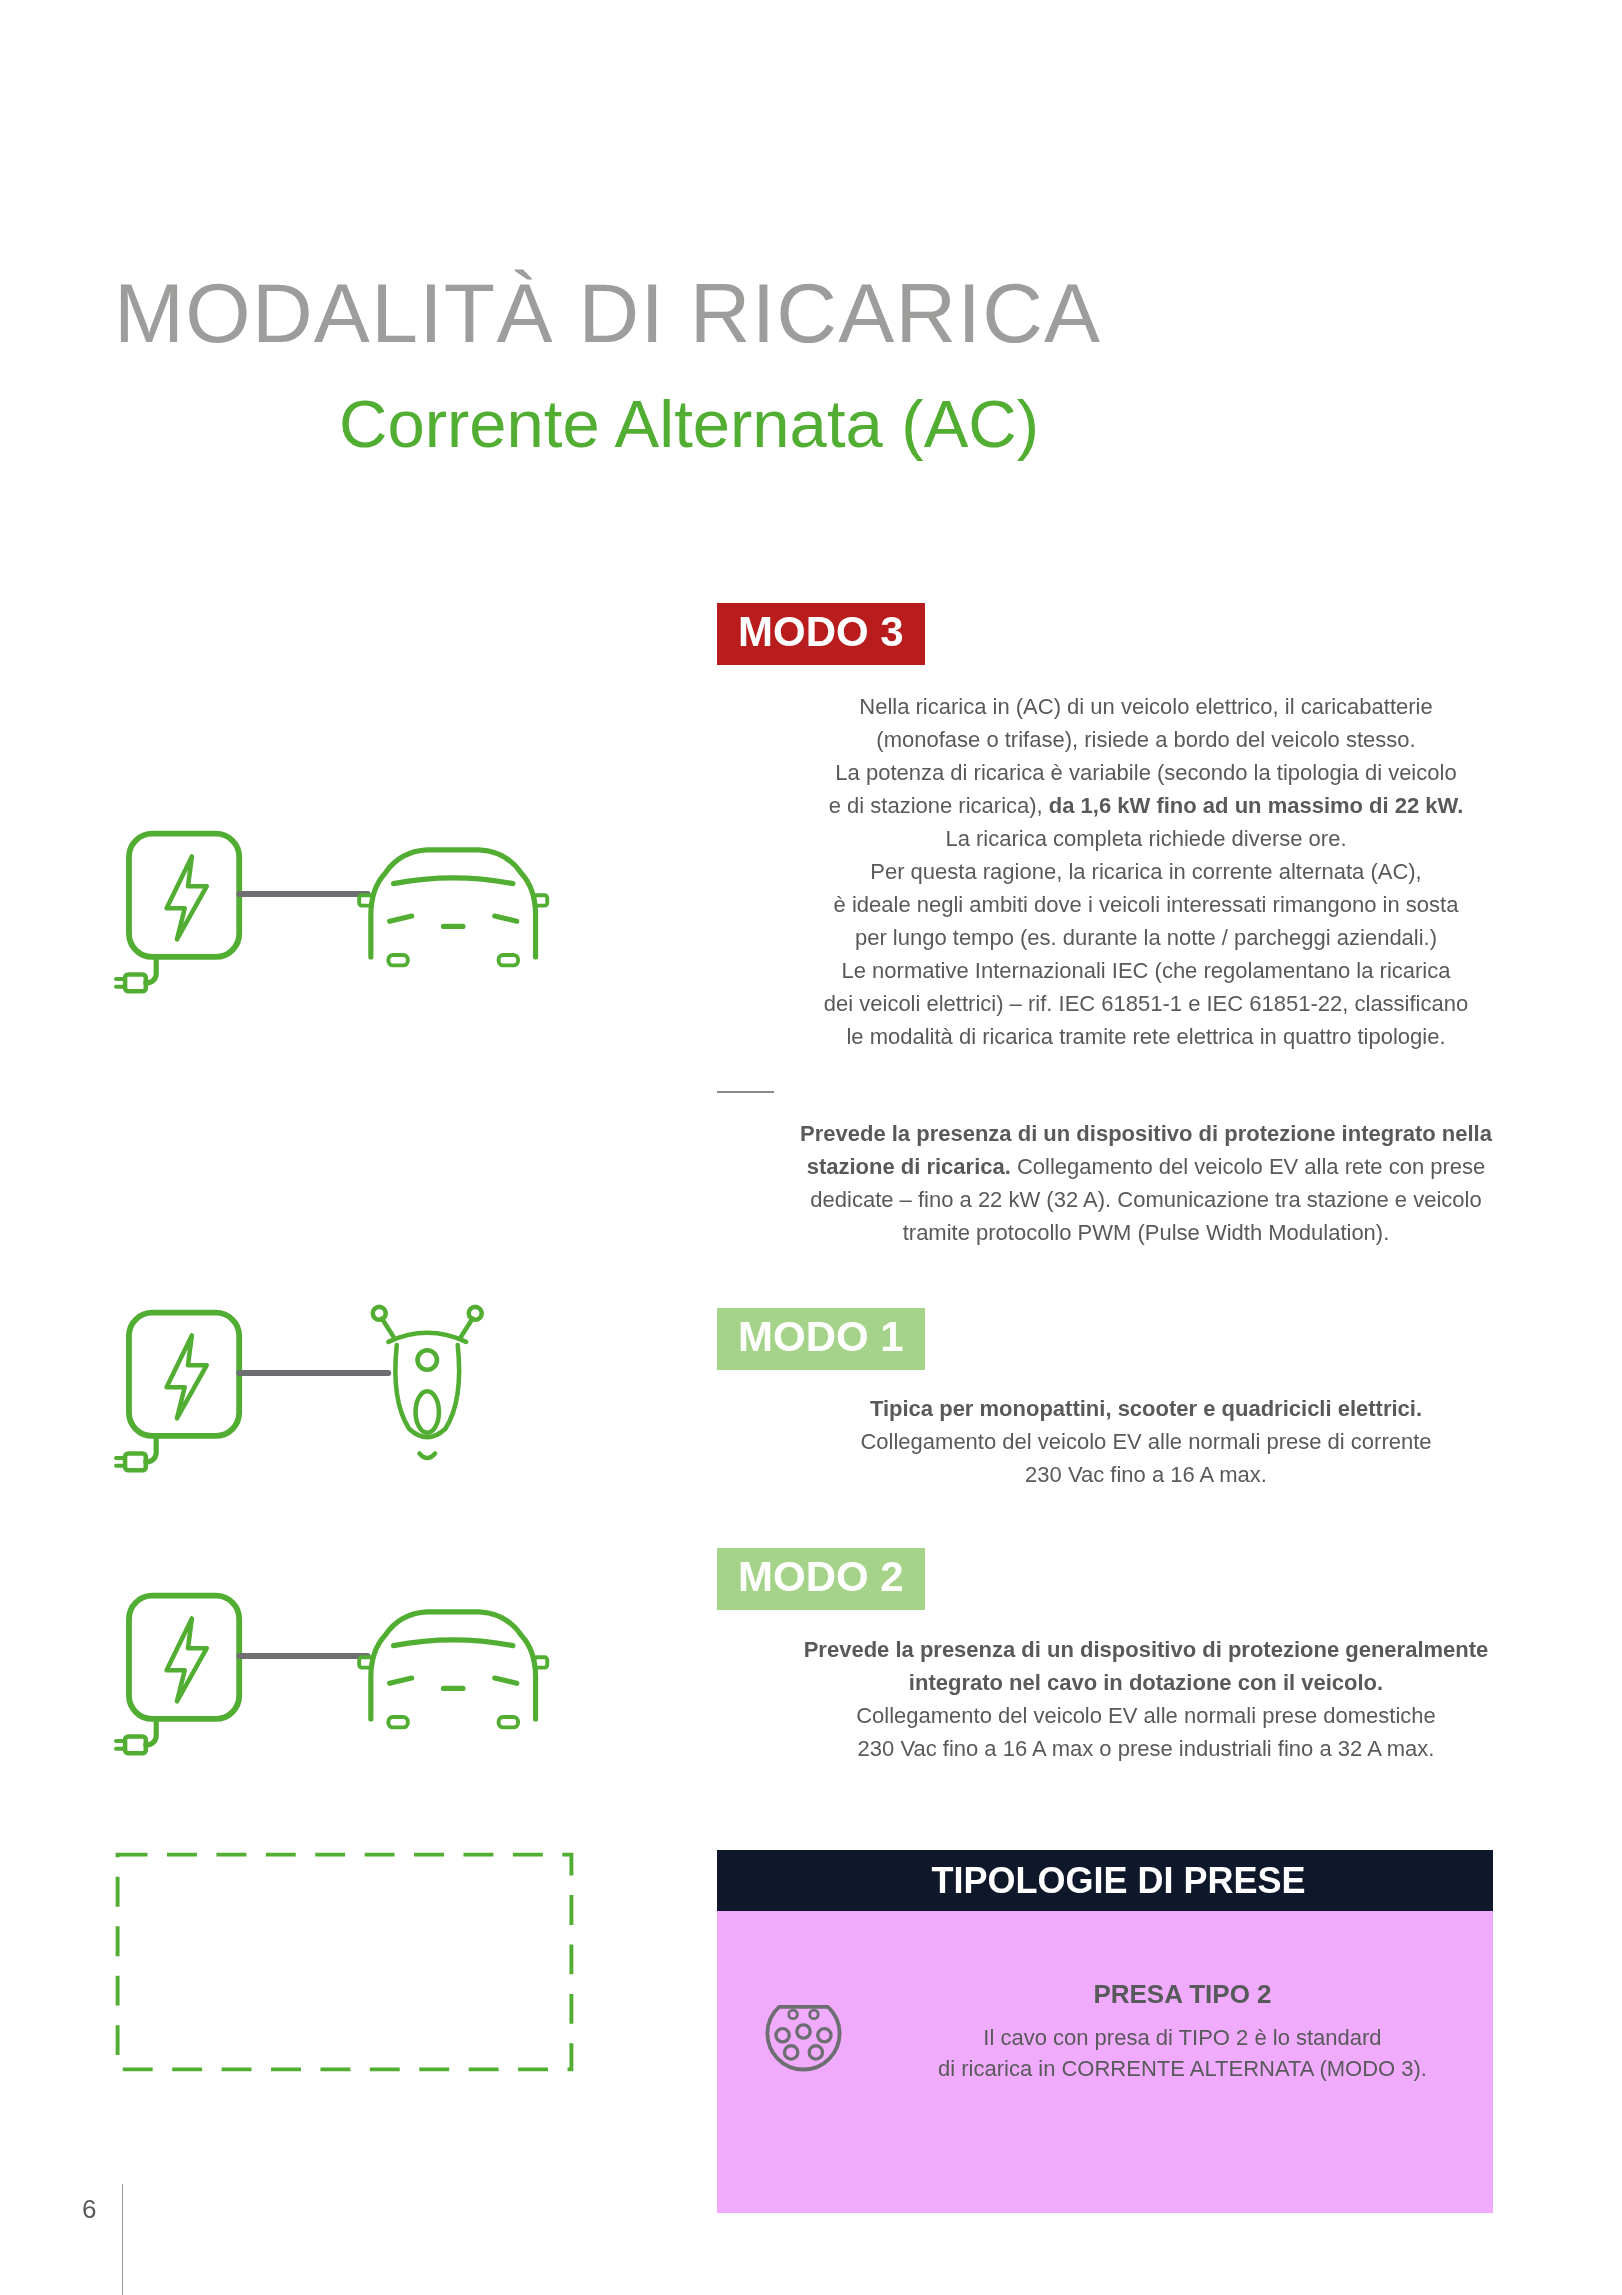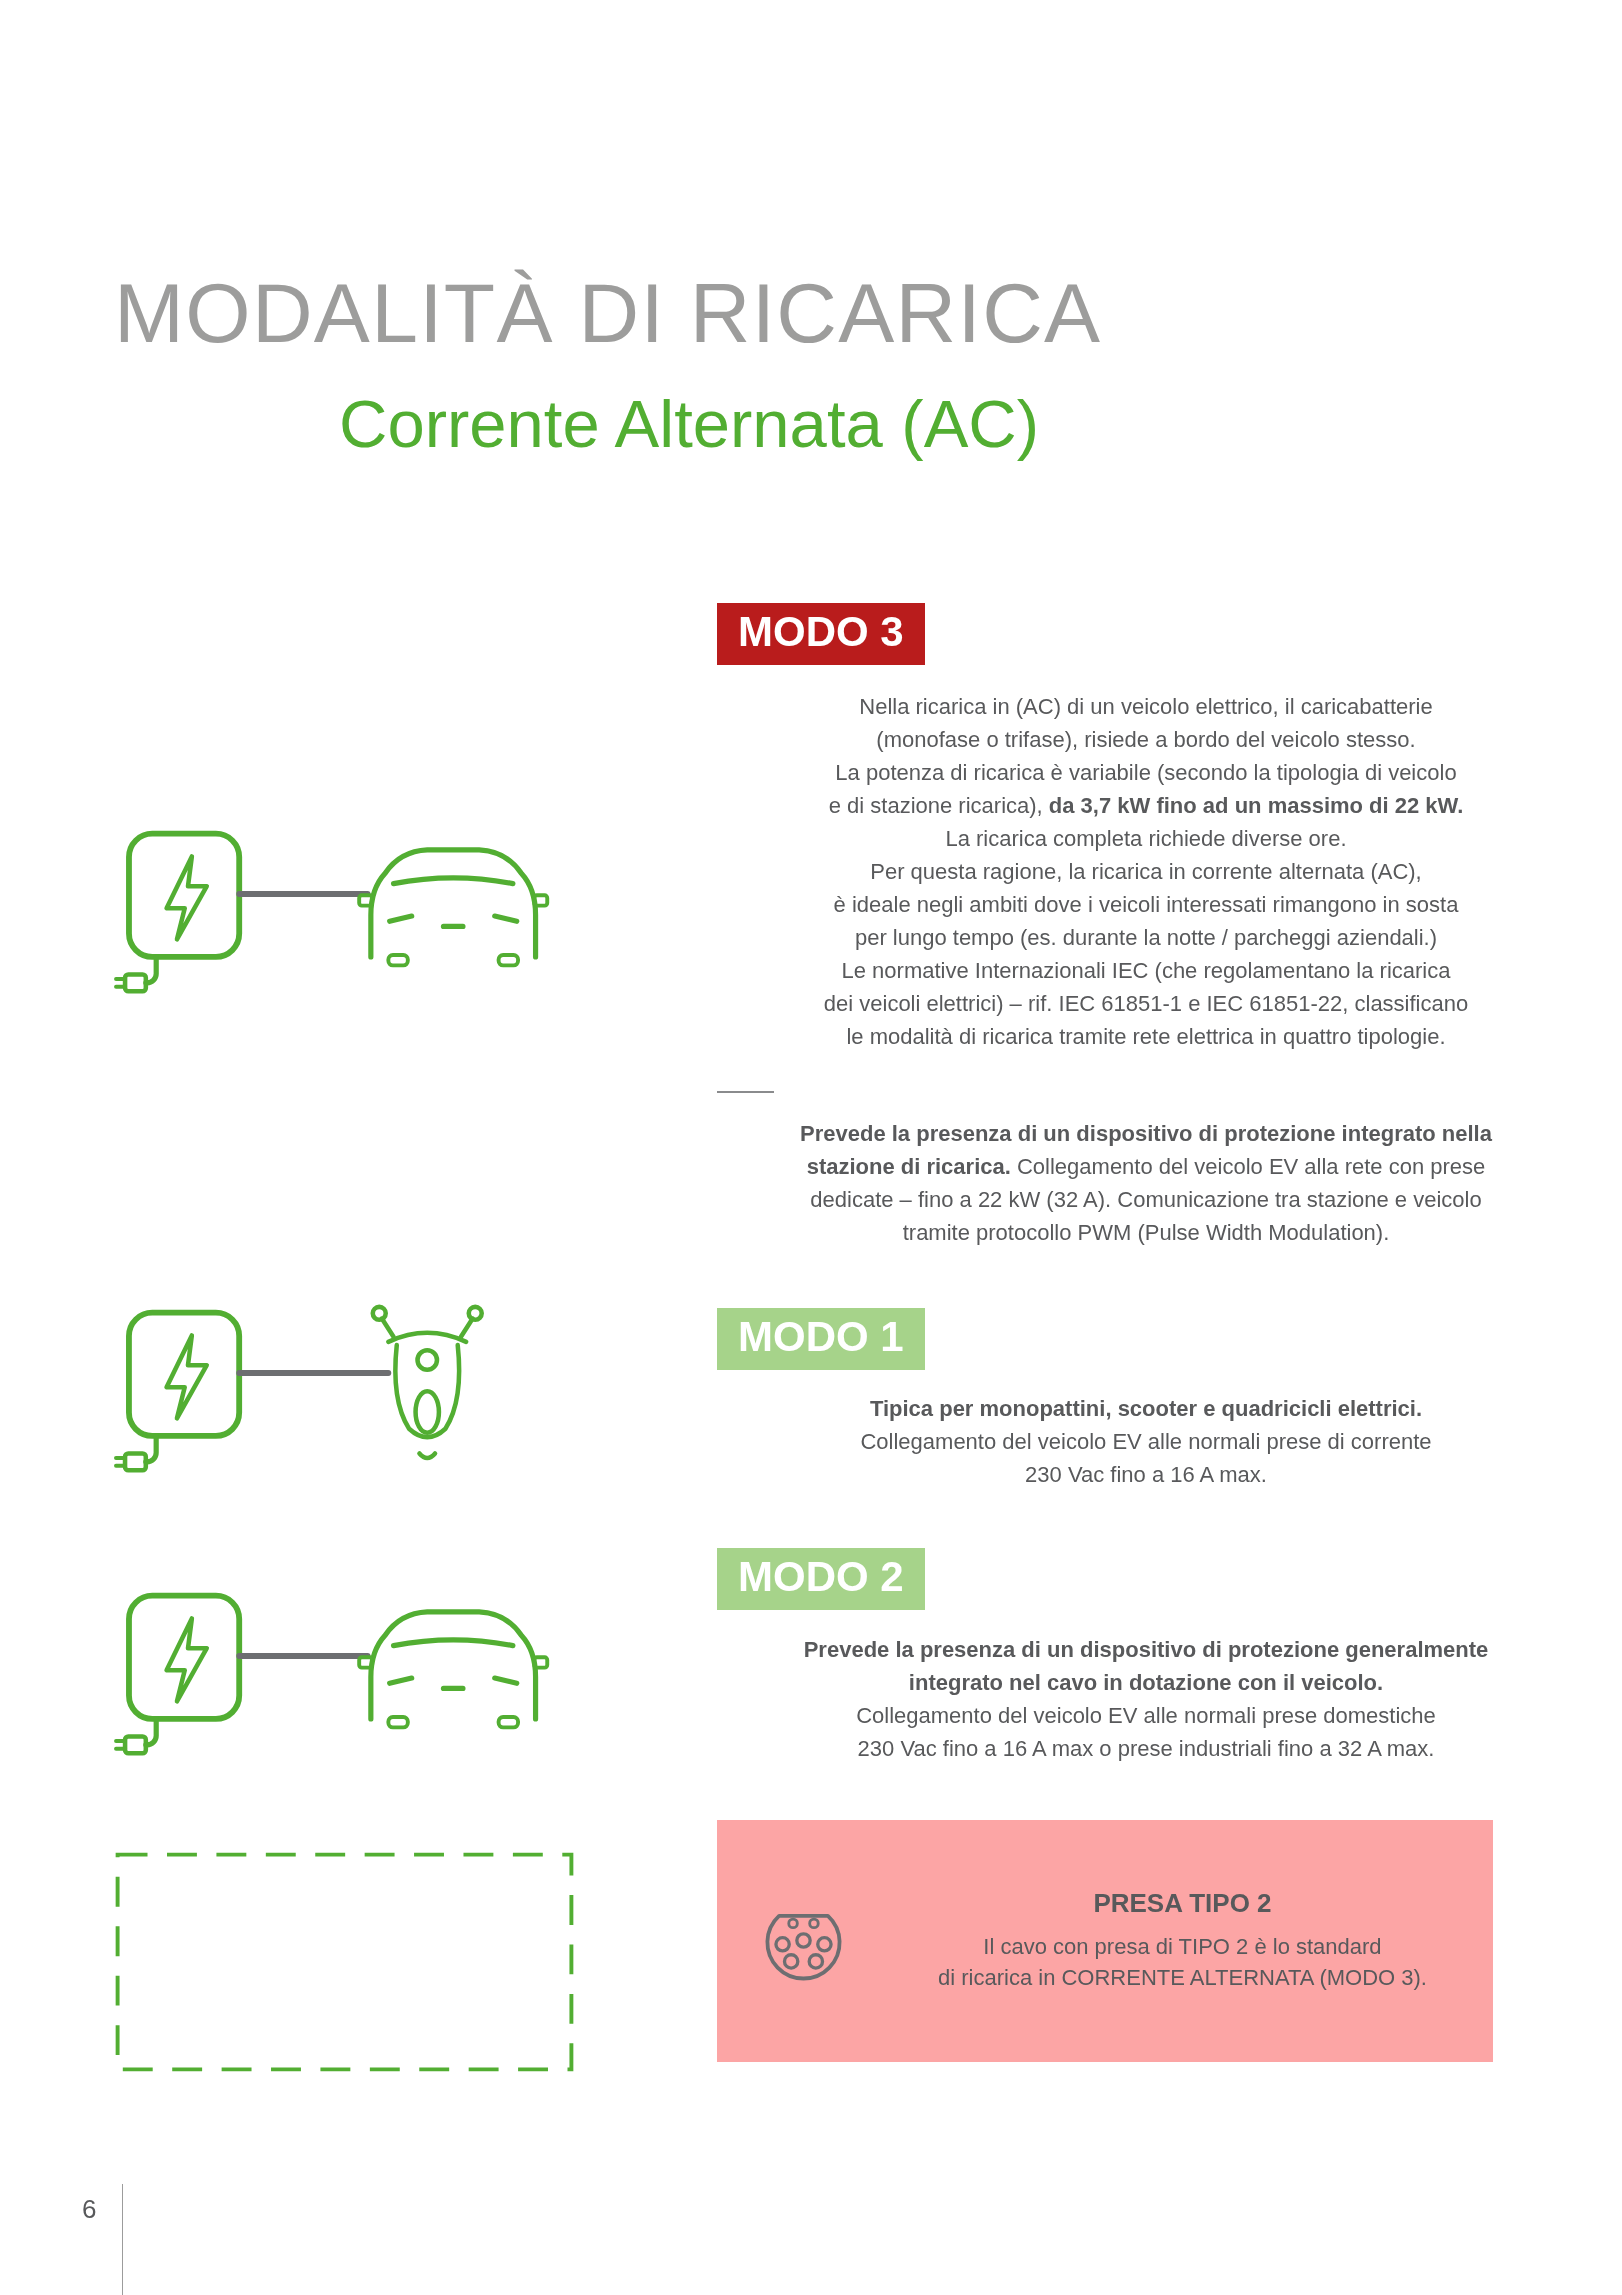--- a/index.html
+++ b/index.html
@@ -46,22 +46,22 @@
   .modo2-text{ top:1633px; }
   .b{ font-weight:bold; }
   .prese-header{
     position:absolute; left:717px; top:1850px;
     width:776px; height:61px; box-sizing:border-box;
     background:#0f172a; color:#ffffff;
     font-weight:bold; font-size:36px; line-height:61px;
     padding-left:27px; white-space:nowrap;
   }
   .prese-panel{
-    position:absolute; left:717px; top:1820px;
-    width:776px; height:242px; background:#fca5a5;
+    position:absolute; left:717px; top:1911px;
+    width:776px; height:302px; background:#f0abfc;
   }
   .plug-icon{ position:absolute; left:39px; top:73px; width:95px; height:95px; }
   .prese-textblock{ position:absolute; left:209px; top:68px; }
   .prese-title{ font-size:26px; font-weight:bold; margin:0 0 9px 0; color:#58595b; }
   .prese-body{ font-size:22px; line-height:31px; white-space:pre-line; margin:12px; color:#58595b; }
   .attention{ position:absolute; left:115px; top:1852px; width:459px; height:220px; }
   .attention-border{ position:absolute; left:0; top:0; width:100%; height:100%; }
   .attention-text{
     position:absolute; left:30px; top:23.4px;
     font-size:29px; font-weight:bold; line-height:40px;
@@ -161,21 +161,21 @@
         <rect x="430" y="222" width="30" height="16" rx="7" stroke-width="6"></rect>
         <rect x="600" y="222" width="30" height="16" rx="7" stroke-width="6"></rect>
       </g>
     </svg>
   </div>
 
   <div class="badge badge-modo3">MODO 3</div>
   <p class="text modo3-text"><span>Nella ricarica in (AC) di un veicolo elettrico, il caricabatterie
 (monofase o trifase), risiede a bordo del veicolo stesso.
 La potenza di ricarica è variabile (secondo la tipologia di veicolo
-e di stazione ricarica), </span><span class="b">da 3,7 kW fino ad un massimo di 22 kW.</span><span>
+e di stazione ricarica), </span><span class="b">da 1,6 kW fino ad un massimo di 22 kW.</span><span>
 La ricarica completa richiede diverse ore.
 Per questa ragione, la ricarica in corrente alternata (AC),
 è ideale negli ambiti dove i veicoli interessati rimangono in sosta
 per lungo tempo (es. durante la notte / parcheggi aziendali.)
 Le normative Internazionali IEC (che regolamentano la ricarica
 dei veicoli elettrici) – rif. IEC 61851-1 e IEC 61851-22, classificano
 le modalità di ricarica tramite rete elettrica in quattro tipologie.</span></p>
 
   <div class="divider"></div>
 

